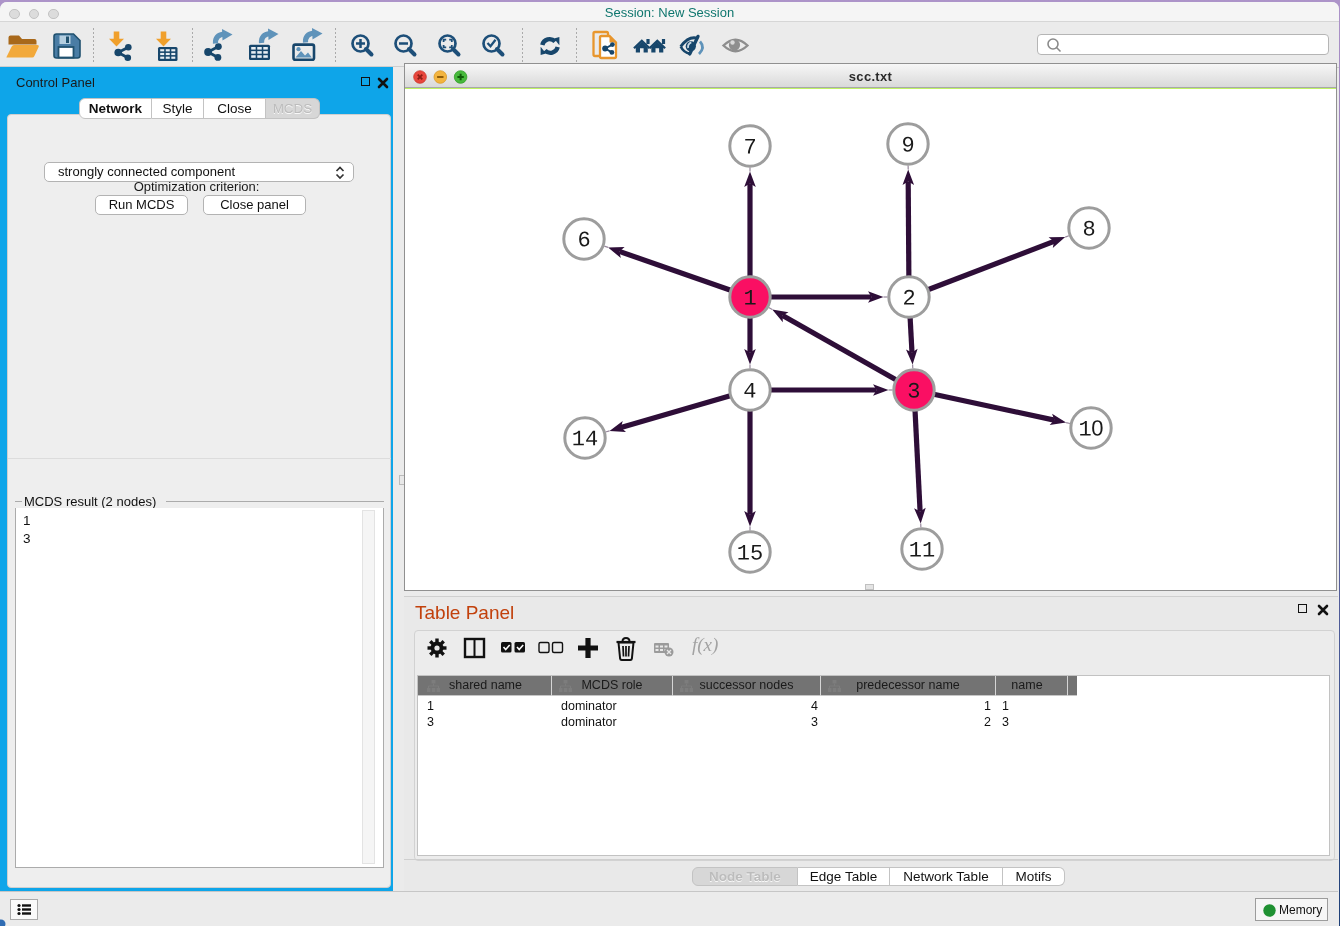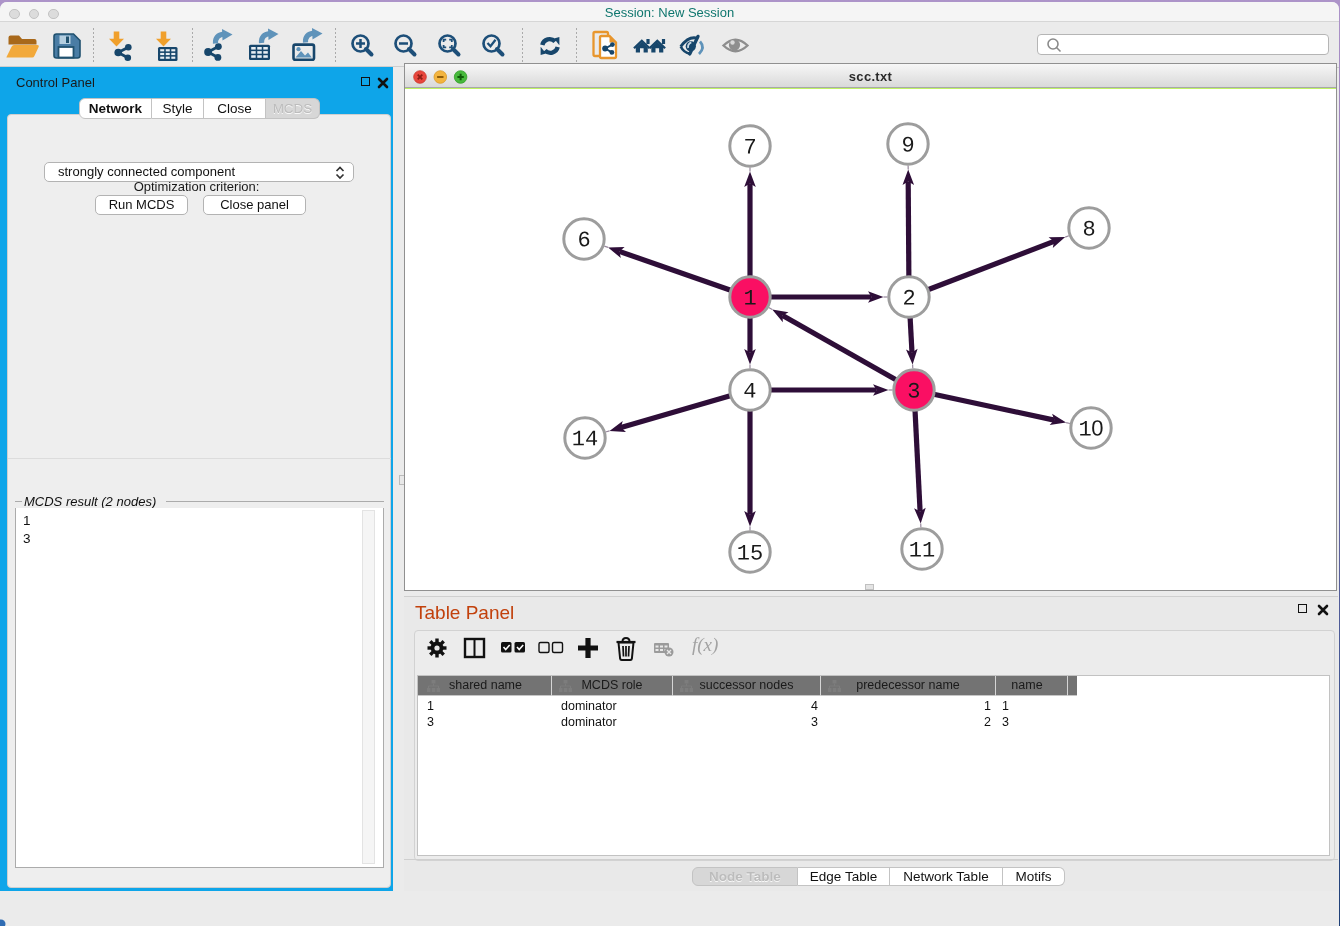--- a/index.html
+++ b/index.html
@@ -20,21 +20,21 @@
 .tab.first{border-left:1px solid #c3c3c3;border-radius:6px 0 0 6px;font-weight:bold;}
 .tab.last{border-radius:0 6px 6px 0;}
 .tab.sel{background:#d7d7d7;color:#bcbcbc;text-shadow:0 1px 0 #f8f8f8;}
 #optlabel{position:absolute;left:0;top:72px;width:393px;text-align:center;font-size:13px;color:#1a1a1a;margin-top:40px;}
 #dropdown{position:absolute;left:44px;top:95px;width:310px;height:20px;background:#fff;border:1px solid #b3b3b3;border-radius:5px;font-size:13px;color:#111;line-height:18px;padding-left:13px;}
 .btn{position:absolute;top:128px;height:20px;background:#fff;border:1px solid #b3b3b3;border-radius:5px;font-size:13px;color:#111;text-align:center;line-height:18px;}
 #subline{position:absolute;left:8px;top:391px;width:383px;height:1px;background:#dcdcdc;}
 #mcdsbox{position:absolute;left:15px;top:441px;width:369px;height:360px;background:#fff;border:1px solid #ababab;border-top:none;}
 #mcdstopL{position:absolute;left:15px;top:434px;width:7px;height:1px;background:#ababab;}
 #mcdstopR{position:absolute;left:166px;top:434px;width:218px;height:1px;background:#ababab;}
-#mcdslabel{position:absolute;left:24px;top:427px;font-size:13px;color:#111;font-style:italic;}
+#mcdslabel{position:absolute;left:24px;top:427px;font-size:13px;color:#111;}
 #mcdstext{position:absolute;left:7px;top:4px;font-size:13.5px;color:#111;line-height:18px;}
 #mcdsscroll{position:absolute;right:8px;top:2px;width:13px;height:354px;background:#f5f5f5;border:1px solid #e3e3e3;}
 #divider{position:absolute;left:393px;top:64px;width:11px;height:825px;background:#ebebeb;border-top:1px solid #cecece;}
 #divhandle{position:absolute;left:6px;top:408px;width:7px;height:10px;background:#e8e8e8;border:1px solid #bbb;}
 #netwin{position:absolute;left:404px;top:61px;width:933px;height:528px;border:1px solid #909090;background:#bef264;}
 #nettitle{position:absolute;left:0;top:0;width:100%;height:24px;background:linear-gradient(#f7f7f7,#d9d9d9);border-bottom:1px solid #a8a8a8;}
 #nettitletext{position:absolute;top:5px;width:100%;text-align:center;font-size:13px;font-weight:bold;color:#2a2a2a;letter-spacing:0.3px;-webkit-text-stroke:0;}
 #netcanvas{position:absolute;left:0;top:25px;width:931px;height:501px;background:#fff;}
 #nethandleB{position:absolute;left:460px;bottom:0px;width:9px;height:6px;background:#e4e4e4;border:1px solid #c0c0c0;}
 #tpanel{position:absolute;left:404px;top:594px;width:934px;height:295px;background:#e9e9e9;border-top:1px solid #cfcfcf;}
@@ -412,16 +412,36 @@
         <div class="cell" style="left:584px;top:38px">3</div>
     </div>
     <div id="tabline"></div>
     <div class="tabrow" style="left:288px;top:270px;height:19px">
         <div class="tab first sel" style="width:106px;line-height:18px">Node Table</div>
         <div class="tab" style="width:92px;line-height:18px">Edge Table</div>
         <div class="tab" style="width:113px;line-height:18px">Network Table</div>
         <div class="tab last" style="width:62px;line-height:18px">Motifs</div>
       </div>
   </div>
+  <div id="statusbar">
+    <div id="listbtn">
+        <svg width="26" height="19" style="position:absolute;left:1px;top:0px">
+          <g fill="#111">
+            <circle cx="7" cy="5.5" r="1.6"></circle>
+            <circle cx="7" cy="9.5" r="1.6"></circle>
+            <circle cx="7" cy="13.5" r="1.6"></circle>
+            <rect x="10" y="4.3" width="9" height="2.4"></rect>
+            <rect x="10" y="8.3" width="9" height="2.4"></rect>
+            <rect x="10" y="12.3" width="9" height="2.4"></rect>
+          </g>
+        </svg>
+      </div>
+    <div id="membtn">
+        <svg width="14" height="14" style="position:absolute;left:7px;top:5px">
+          <circle cx="6.5" cy="6.5" r="6.2" fill="#1f9132"></circle>
+        </svg>
+        <span style="position:absolute;left:23px;top:4px;font-size:12px">Memory</span>
+      </div>
+  </div>
 </div>
 <svg width="10" height="10" style="position:absolute;left:-3px;top:919px">
     <circle cx="4" cy="5" r="4.5" fill="#2f6cb3"></circle>
   </svg>
 
 </body></html>

